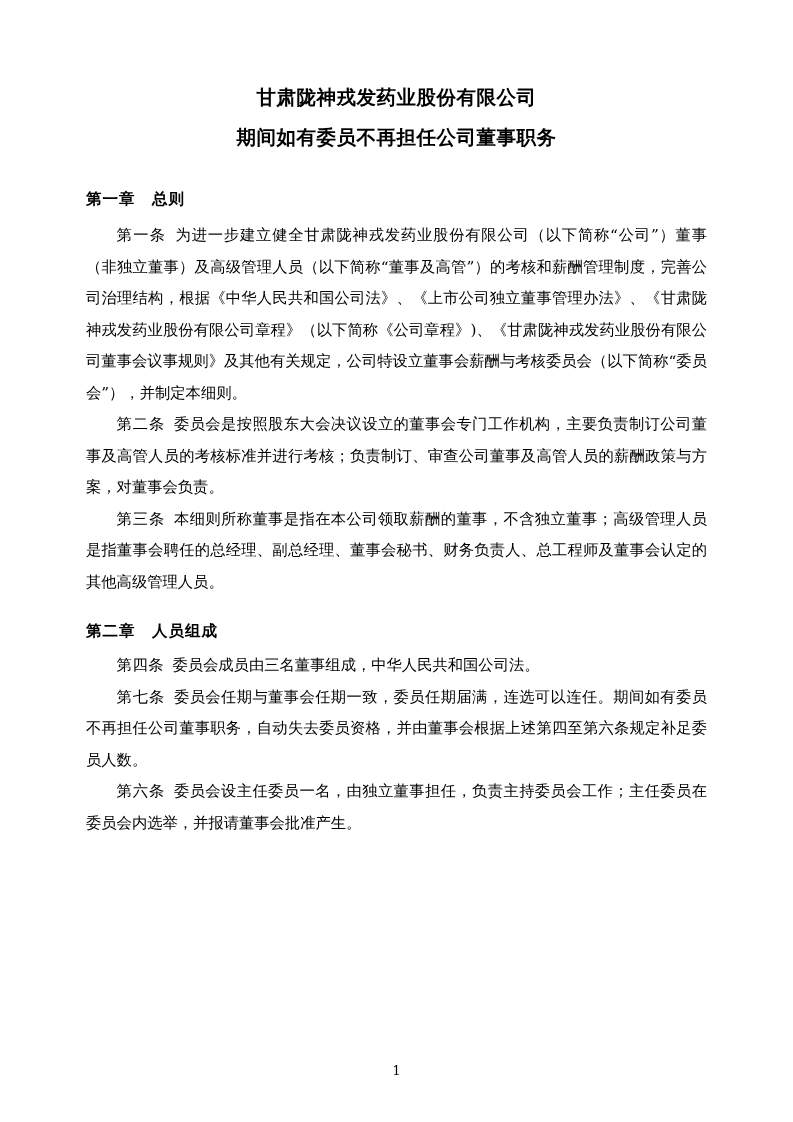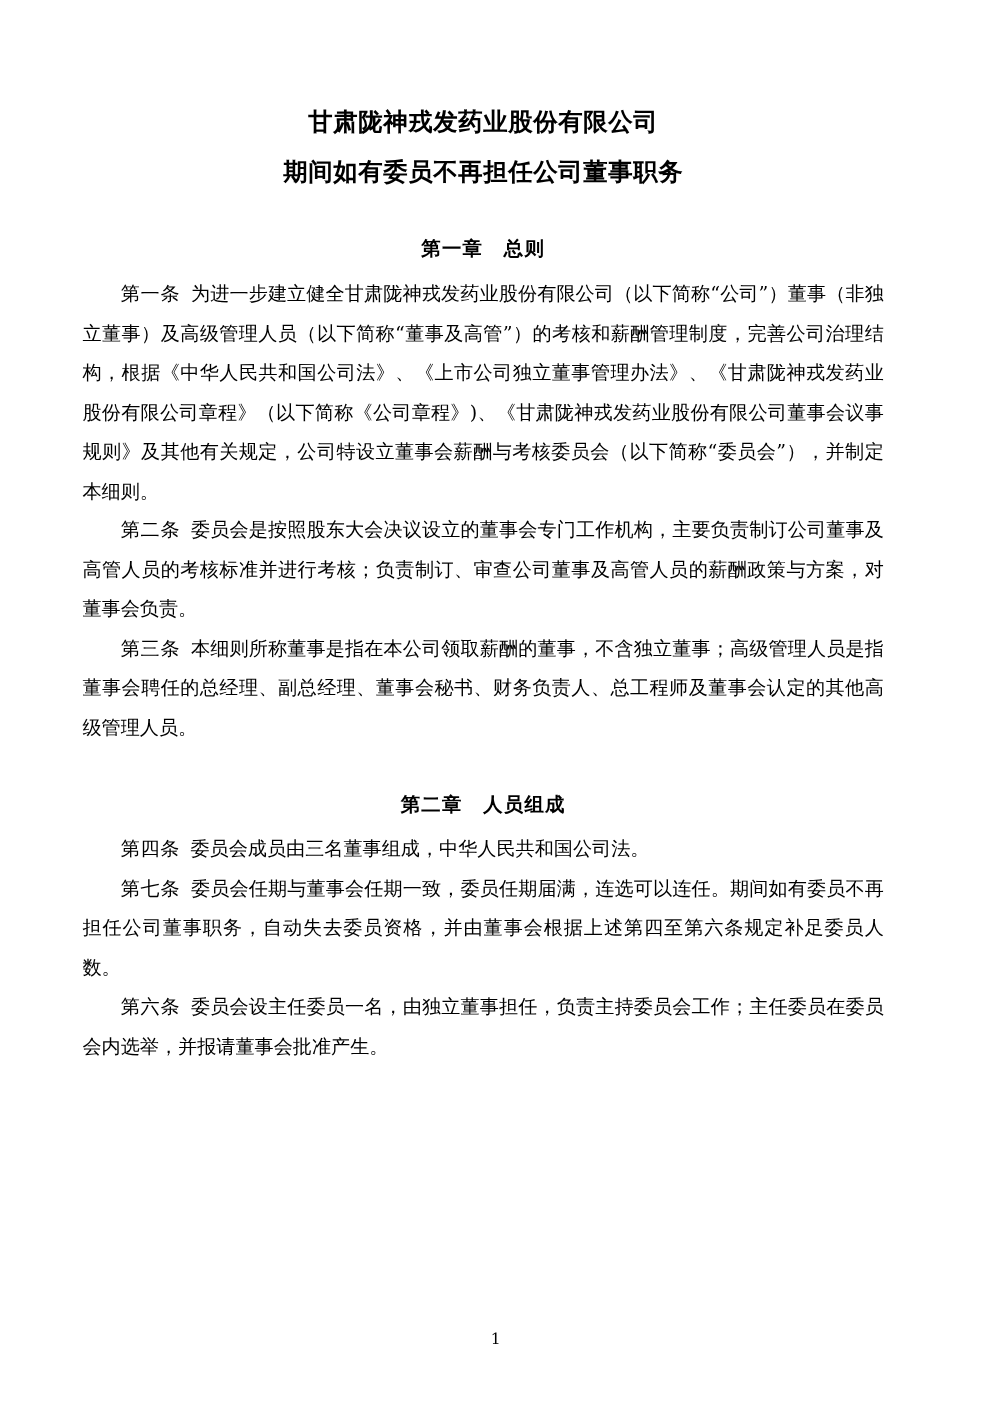--- a/index.html
+++ b/index.html
@@ -12,46 +12,45 @@
     height: 1122px;
     font-family: "DejaVu Serif", "Liberation Serif", serif;
     color: #000000;
     position: relative;
     overflow: hidden;
   }
   .page {
     width: 793px;
     height: 1122px;
     box-sizing: border-box;
-    padding: 78px 86px 40px 66px;
+    padding: 78px 86px 40px 86px;
     position: relative;
   }
   .doc-title {
     text-align: center;
     font-weight: bold;
     font-size: 19.5px;
     line-height: 40px;
     letter-spacing: 0.5px;
   }
   .doc-title .line {
     display: block;
   }
   .chapter-heading {
-    text-align: center;
+    text-align: left;
     font-weight: bold;
     font-size: 15.5px;
     line-height: 30px;
     margin-top: 26px;
     margin-bottom: 6px;
     letter-spacing: 1px;
   }
   .chapter-heading.second {
-    margin-top: 32px;
+    margin-top: 18px;
     margin-bottom: 4px;
-    font-family: Liberation Mono, monospace;
   }
   .article {
     font-size: 15.3px;
     line-height: 31.5px;
     text-align: justify;
     text-justify: inter-ideograph;
     text-indent: 2em;
     margin: 0;
   }
   .article .label {

